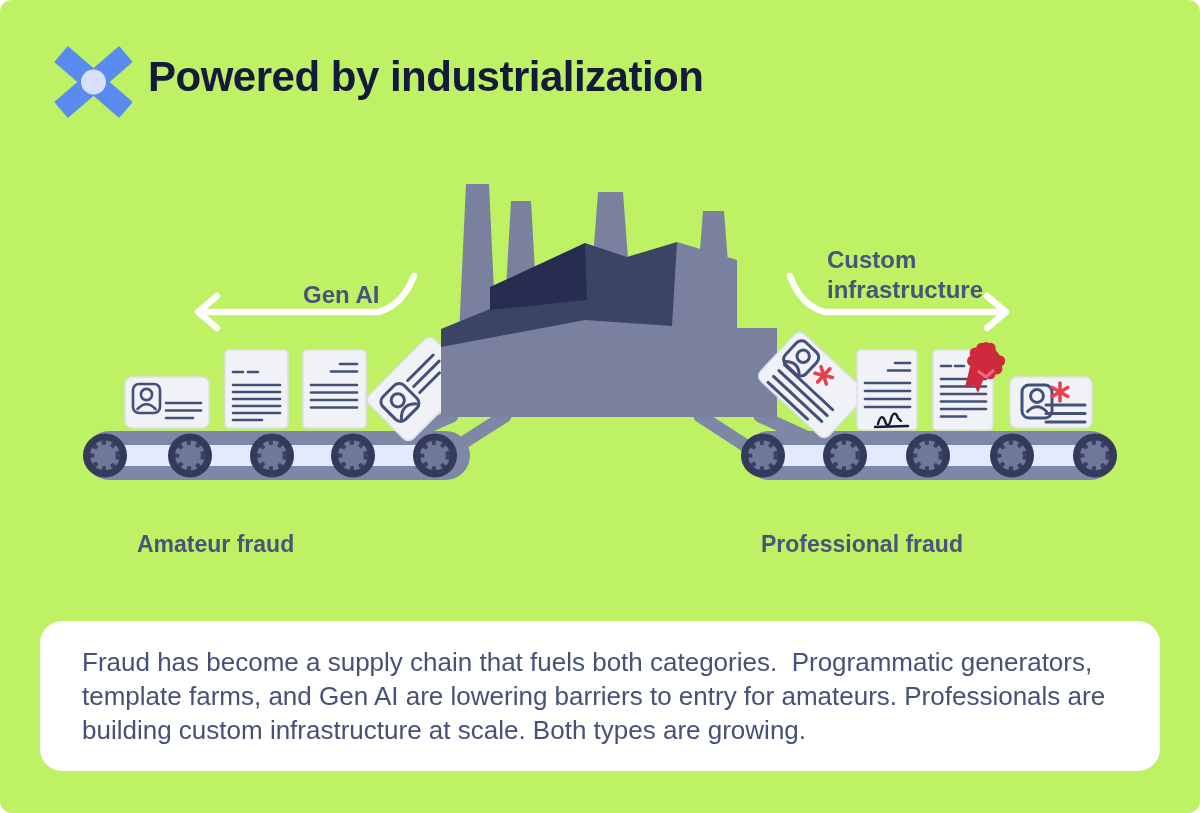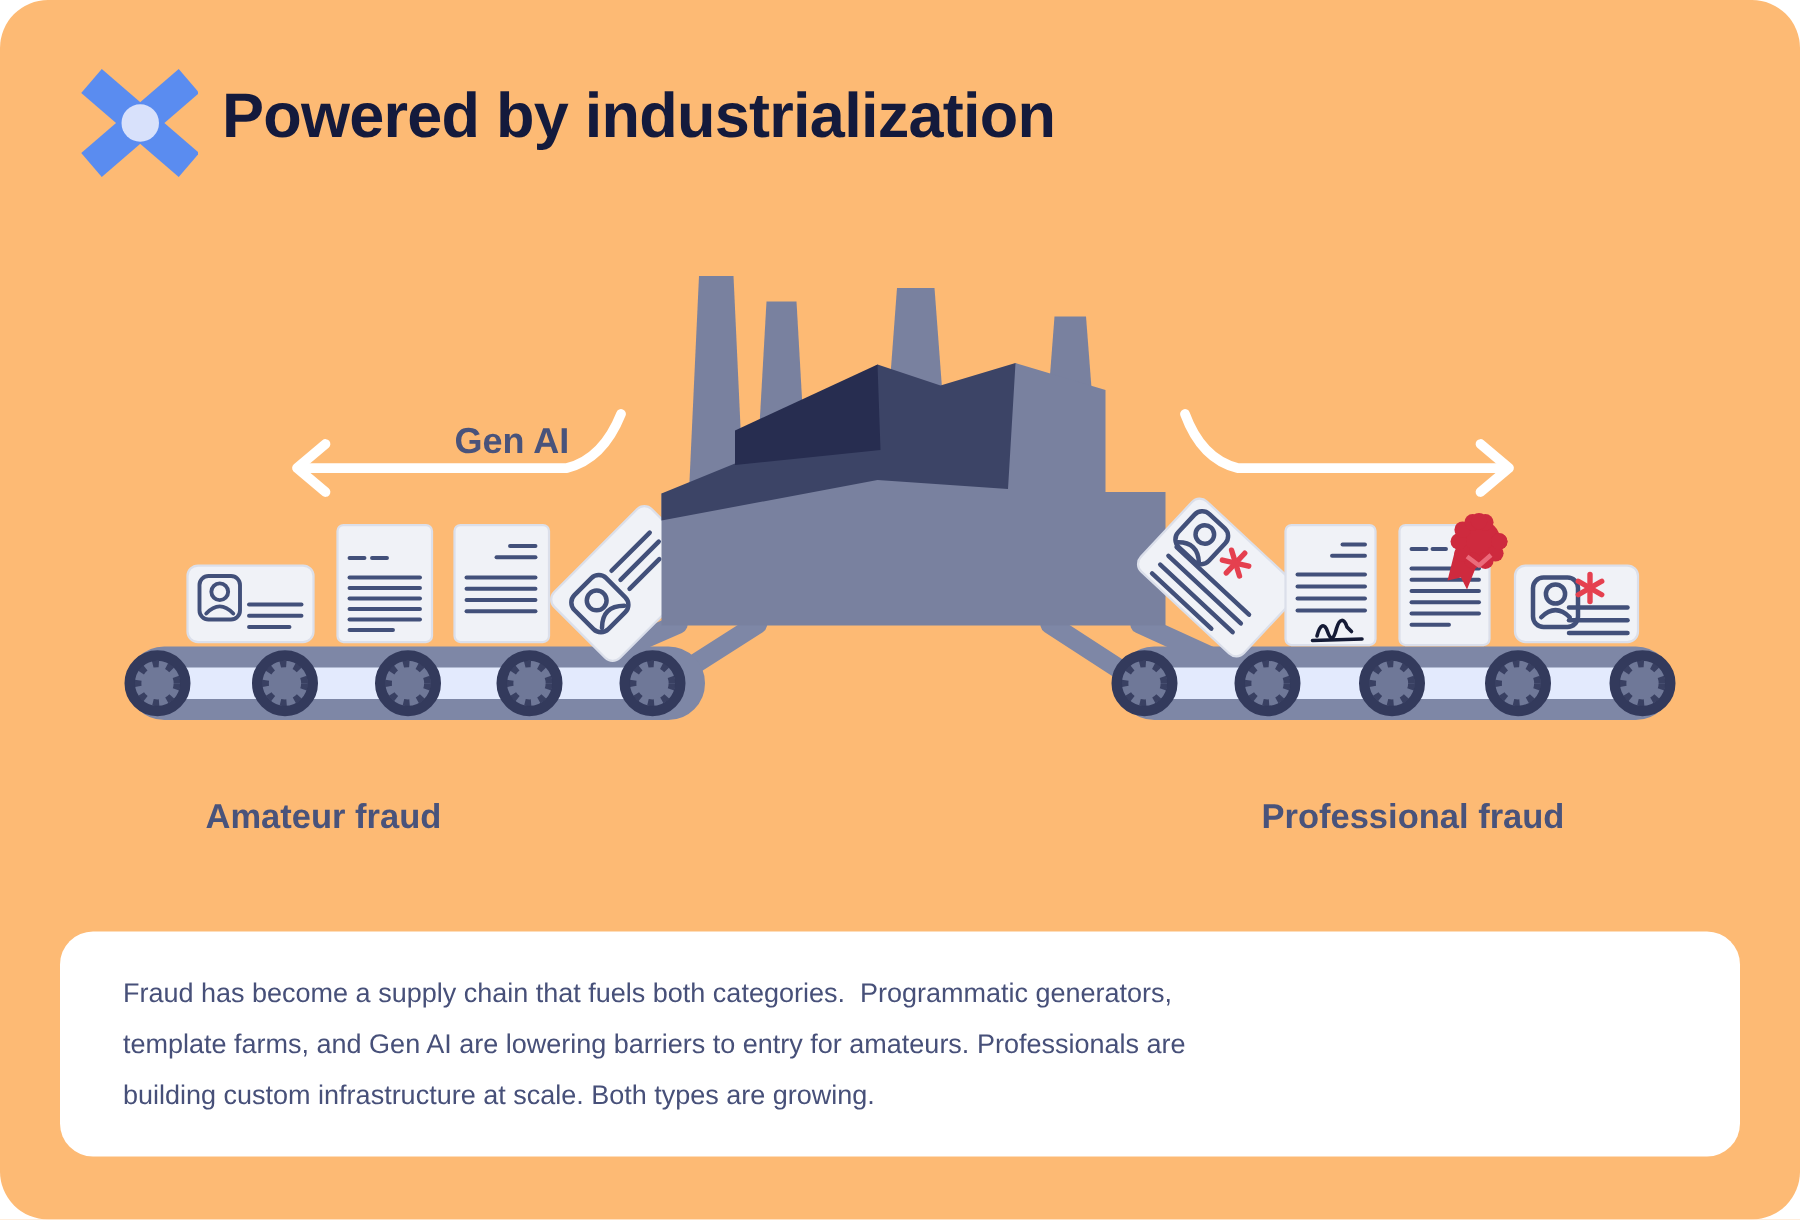--- a/index.html
+++ b/index.html
@@ -1,42 +1,42 @@
 <!DOCTYPE html>
 <html><head>
 <meta charset="utf-8">
 <style>
   html,body { margin:0; padding:0; background:#ffffff; font-family:"Liberation Sans", sans-serif; }
   .canvas {
     position:relative; width:1200px; height:813px;
-    background:#fdba74; border-radius:32px; overflow:hidden;
+    background:#bef264; border-radius:12px; overflow:hidden;
   }
   .logo { position:absolute; left:52px; top:46px; }
   .title {
     position:absolute; left:148px; top:52px; margin:0;
     font-size:42px; line-height:50px; font-weight:700; color:#141A3C; letter-spacing:-0.5px;
   }
   .flow-label {
     position:absolute; font-size:24px; font-weight:700; color:#49537B; line-height:30px;
     white-space:pre-line;
   }
   .flow-label.gen-ai { left:303px; top:280px; }
   .flow-label.custom { left:827px; top:245px; }
   .cat-label {
     position:absolute; font-size:23px; font-weight:700; color:#49537B;
   }
   .cat-label.amateur { left:137px; top:531px; }
-  .cat-label.professional { left:841px; top:531px; }
+  .cat-label.professional { left:761px; top:531px; }
   .scene { position:absolute; left:0; top:0; }
   .panel {
     position:absolute; left:40px; top:621px; width:1120px; height:150px;
     background:#FFFFFF; border-radius:22px; box-sizing:border-box;
   }
   .panel p {
-    margin:0; padding:24px 42px; font-size:18px; line-height:34px;
+    margin:0; padding:24px 42px; font-size:26px; line-height:34px;
     color:#475079; font-weight:400; white-space:pre-wrap;
   }
 </style>
 </head>
 <body>
 
 <div class="canvas">
 
   <svg class="logo" width="80" height="76" viewBox="50 48 80 76">
     <g stroke="#5A8CF0" stroke-width="21" stroke-linecap="butt">
@@ -232,20 +232,22 @@
       <use href="#asterisk" transform="translate(1060,392)"></use>
       <g stroke="#42507A" stroke-width="3" stroke-linecap="round">
         <line x1="1046" y1="405" x2="1085" y2="405"></line>
         <line x1="1046" y1="413.5" x2="1085" y2="413.5"></line>
         <line x1="1046" y1="422" x2="1085" y2="422"></line>
       </g>
     </g>
   </svg>
 
   <div class="flow-label gen-ai">Gen AI</div>
+  <div class="flow-label custom">Custom
+infrastructure</div>
   <div class="cat-label amateur">Amateur fraud</div>
   <div class="cat-label professional">Professional fraud</div>
 
   <div class="panel">
     <p>Fraud has become a supply chain that fuels both categories.  Programmatic generators,
 template farms, and Gen AI are lowering barriers to entry for amateurs. Professionals are
 building custom infrastructure at scale. Both types are growing.</p>
   </div>
 </div>
 

